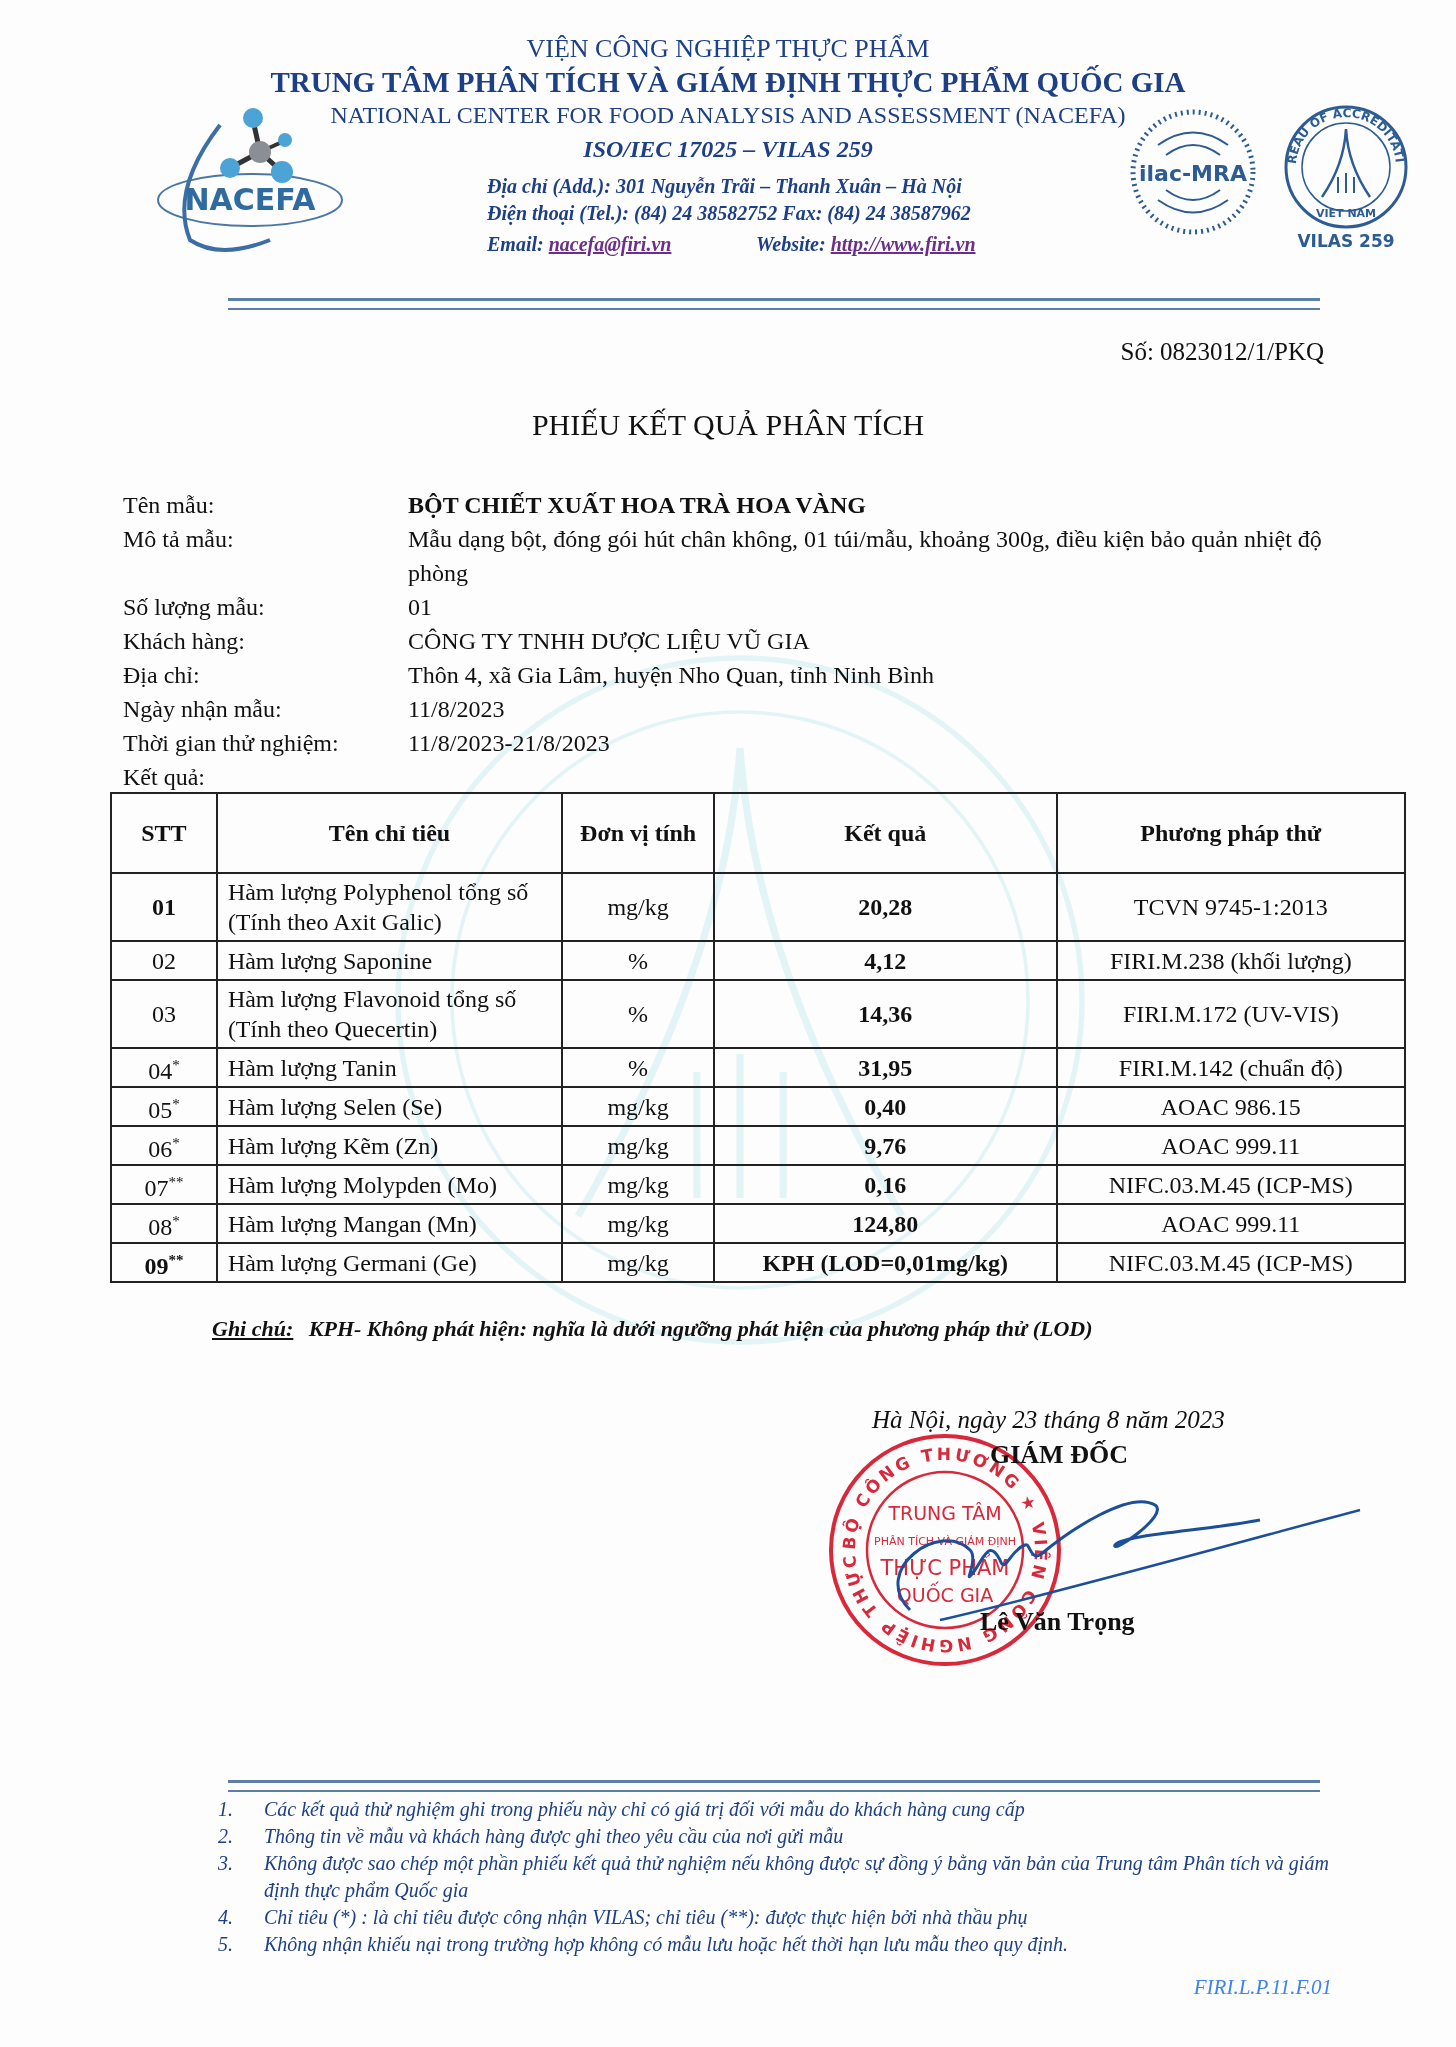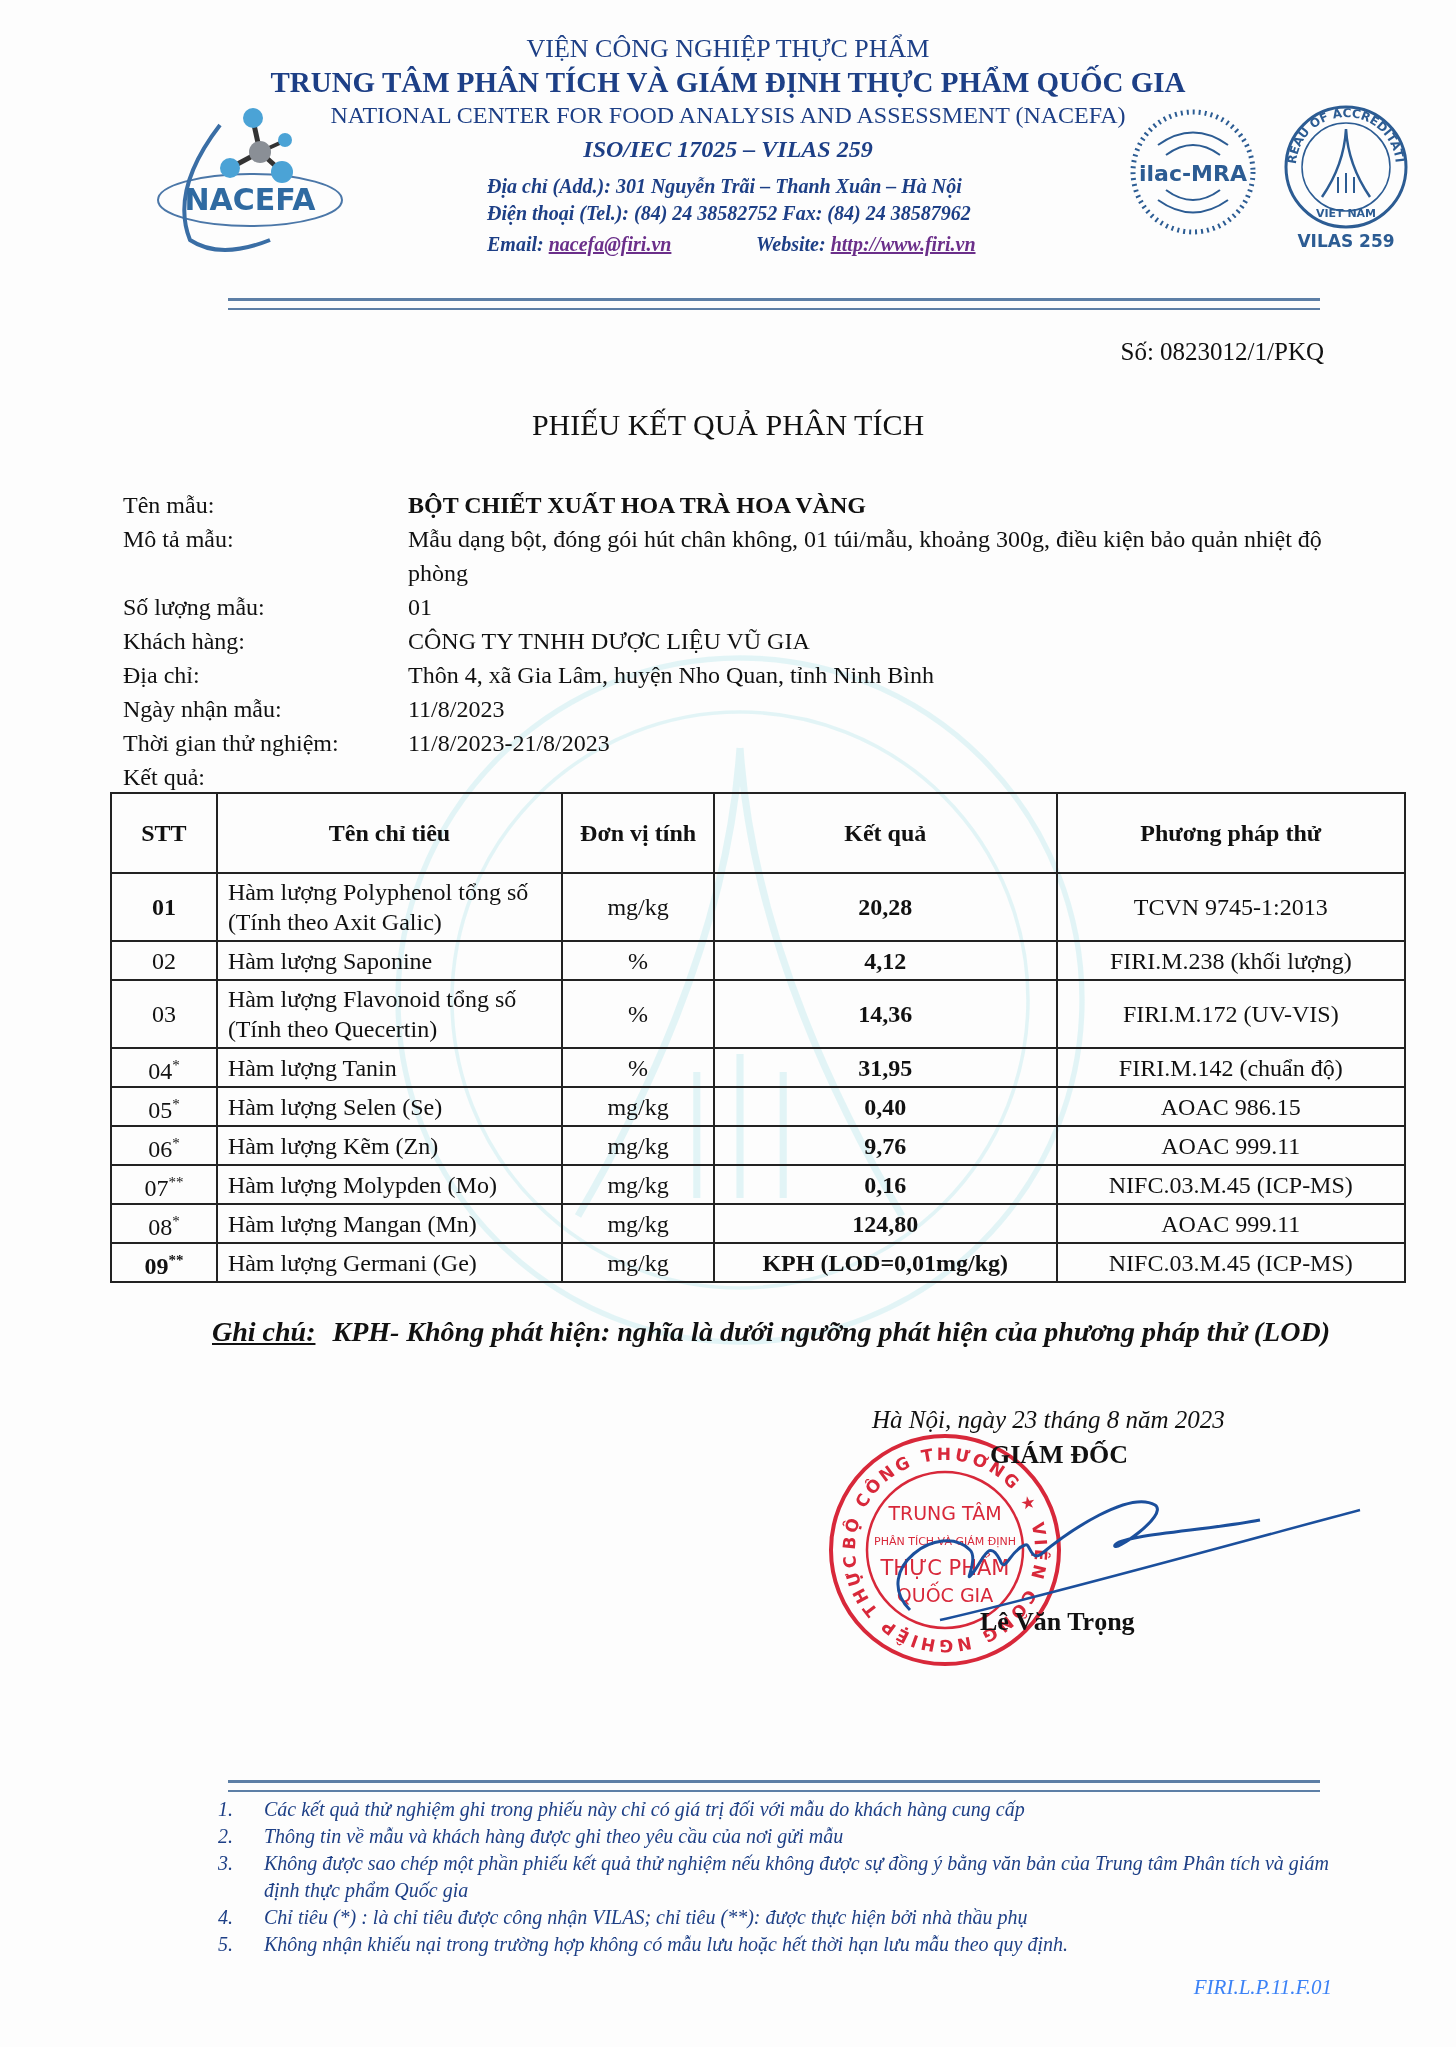--- a/index.html
+++ b/index.html
@@ -35,21 +35,21 @@
   .results { top: 792px; left: 110px; width: 1296px; border-collapse: collapse; font-size: 24px; }
   .results th, .results td { border: 2px solid #222; padding: 0 10px; text-align: center; vertical-align: middle; }
   .results th { font-weight: bold; height: 78px; }
   .results td { height: 37px; line-height: 30px; }
   .results td.tall { height: 66px; }
   .results td.name { text-align: left; }
   .results td.val { font-weight: bold; }
   .results td.stt.bold { font-weight: bold; }
   .results sup { font-size: 15px; }
 
-  .note { top: 1316px; left: 212px; font-size: 28px; font-weight: bold; font-style: italic; white-space: nowrap; }
+  .note { top: 1316px; left: 212px; font-size: 22px; font-weight: bold; font-style: italic; white-space: nowrap; }
   .note .lbl { text-decoration: underline; margin-right: 10px; }
 
   .sig-date { top: 1406px; left: 872px; font-size: 25px; font-style: italic; }
   .sig-title { top: 1440px; left: 990px; font-size: 26px; font-weight: bold; z-index: 3; }
   .sig-name { top: 1607px; left: 980px; font-size: 26px; font-weight: bold; z-index: 3; }
   .stamp { top: 1430px; left: 825px; width: 240px; height: 240px; z-index: 2; }
   .signature { top: 1460px; left: 880px; width: 500px; height: 170px; z-index: 4; }
 
   .footnotes { top: 1796px; left: 218px; width: 1120px; font-size: 20px; font-style: italic; color: #1d3f86; line-height: 27px; }
   .fn { display: flex; }

